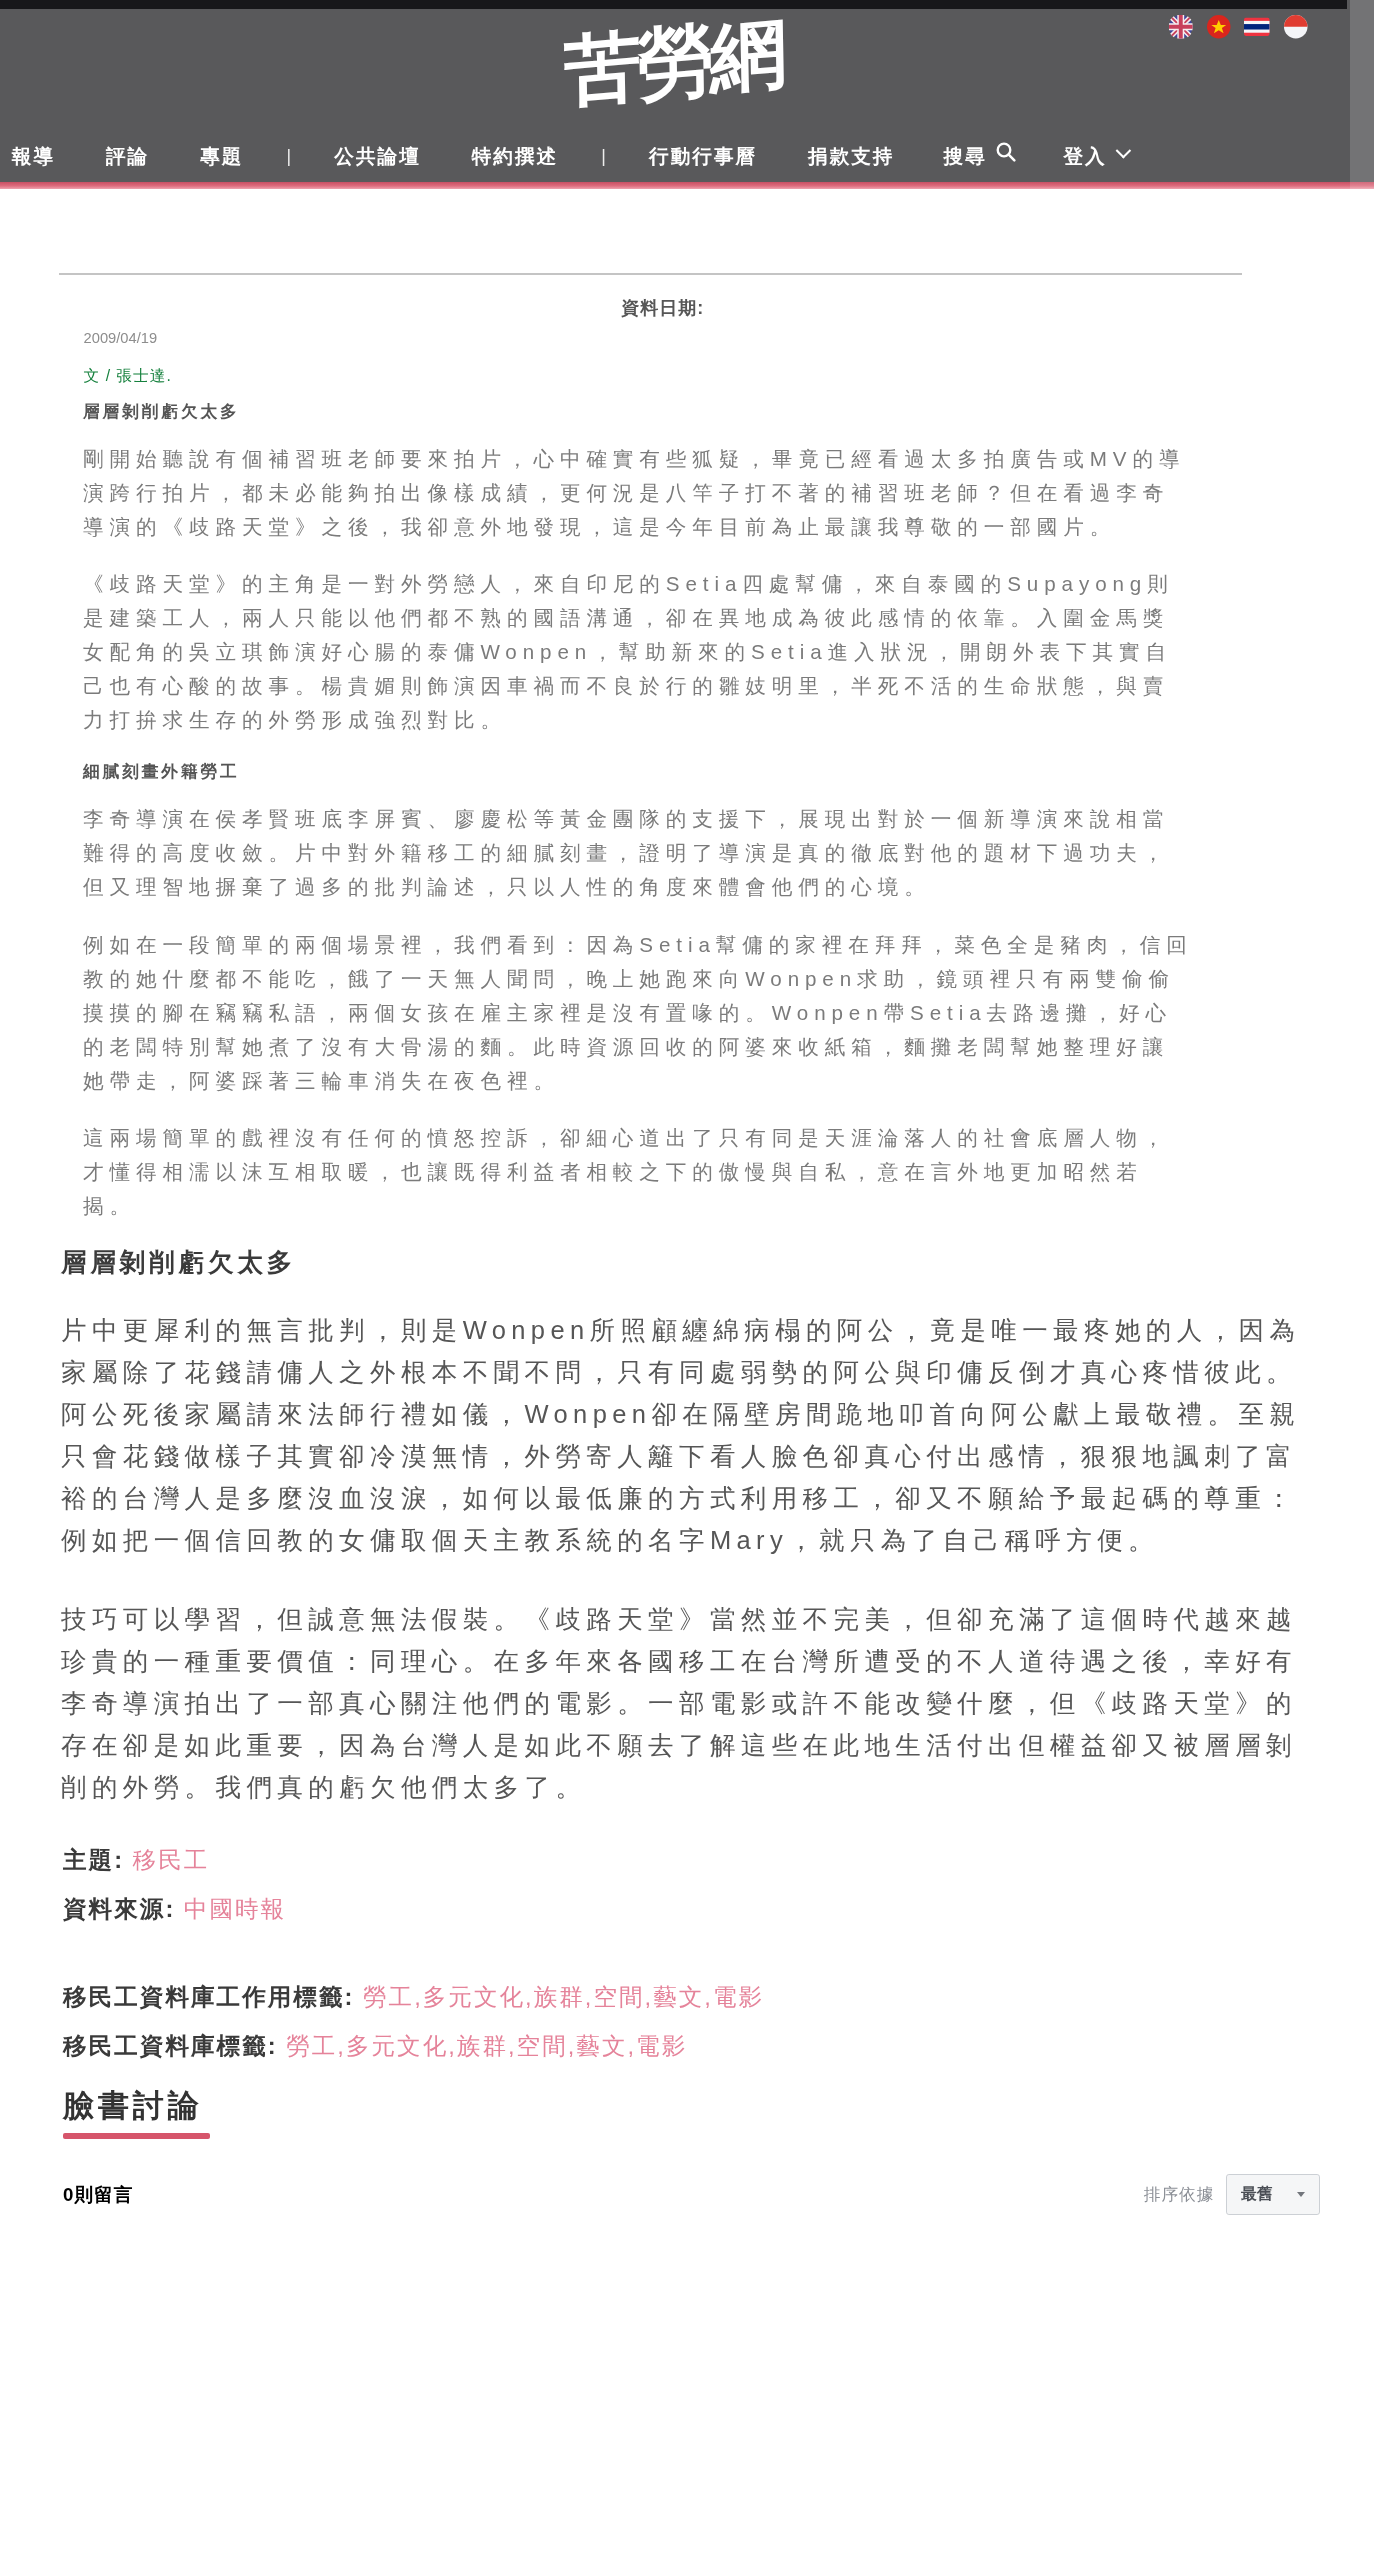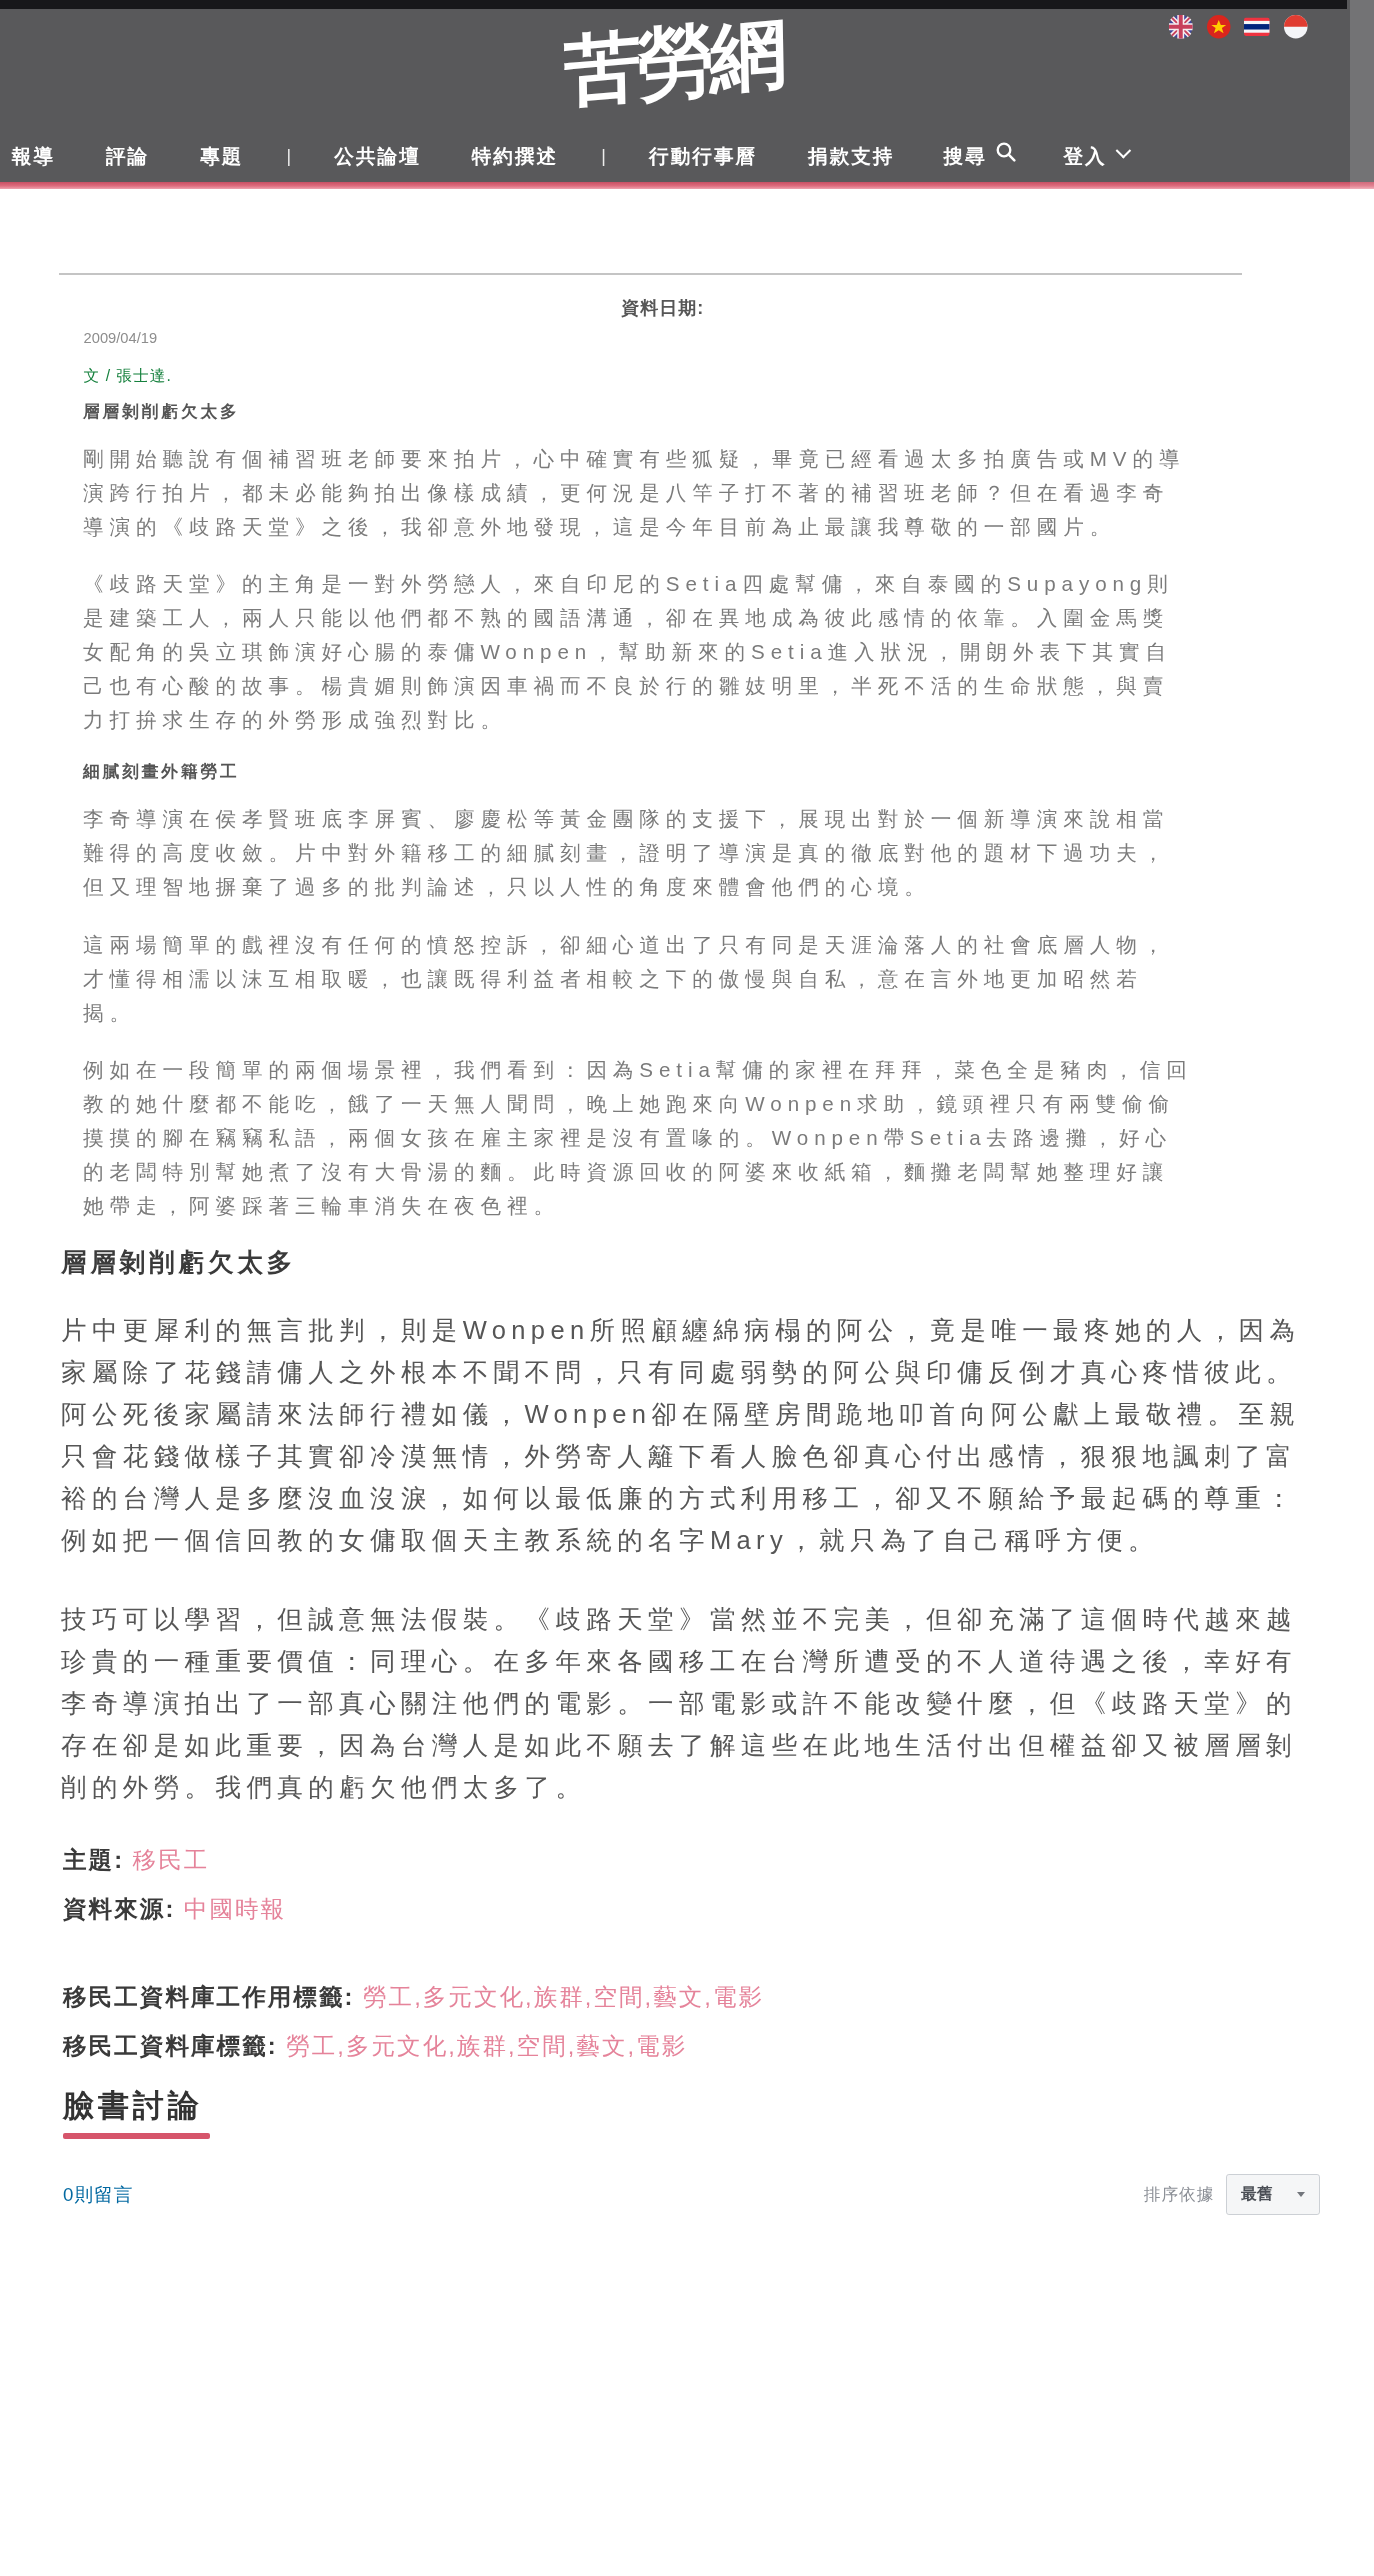--- a/index.html
+++ b/index.html
@@ -61,21 +61,21 @@
   .tag-row .lbl { font-weight:bold; color:#3a3a3a; }
   .tag-row a { color:#e5839a; text-decoration:none; cursor:pointer; }
   .tag-row a + a::before { content:","; color:#e5839a; }
 
   
   .fb-section { width:1257px; margin:23.6px 0 0 63px; }
   .fb-heading { font-size:31px; line-height:37px; font-weight:bold; color:#333;
                 letter-spacing:3.9px; margin:0; }
   .fb-underline { width:147px; height:5.9px; background:#d6556b; margin-top:9.8px; border-radius:2px; }
   .fb-row { display:flex; justify-content:space-between; align-items:center; margin-top:35px; height:41px; }
-  .comment-count { font-size:18.7px; font-weight:normal; color:#0369a1; letter-spacing:1px; }
+  .comment-count { font-size:18.7px; font-weight:bold; color:#000000; letter-spacing:1px; }
   .sort-wrap { display:flex; align-items:center; gap:11.8px; }
   .sort-label { font-size:16.7px; color:#8b8f96; letter-spacing:1px; }
   .sort-btn { display:flex; align-items:center; gap:25px; border:1px solid #ccd0d5; background:#f5f6f7;
               border-radius:2.9px; padding:8.8px 13.7px; font-size:15.7px; font-weight:bold; color:#4b4f56;
               cursor:pointer; font-family:inherit; }
   .caret-down { width:0; height:0; border-left:4.9px solid transparent; border-right:4.9px solid transparent;
               border-top:5.9px solid #72767c; }
 </style>
 </head>
 <body>
@@ -157,22 +157,22 @@
       <div class="date-value">2009/04/19</div>
       <div class="byline">文 / 張士達.</div>
     </div>
 
     <div class="article-small">
       <h3>層層剝削虧欠太多</h3>
       <p>剛開始聽說有個補習班老師要來拍片，心中確實有些狐疑，畢竟已經看過太多拍廣告或MV的導演跨行拍片，都未必能夠拍出像樣成績，更何況是八竿子打不著的補習班老師？但在看過李奇導演的《歧路天堂》之後，我卻意外地發現，這是今年目前為止最讓我尊敬的一部國片。</p>
       <p>《歧路天堂》的主角是一對外勞戀人，來自印尼的Setia四處幫傭，來自泰國的Supayong則是建築工人，兩人只能以他們都不熟的國語溝通，卻在異地成為彼此感情的依靠。入圍金馬獎女配角的吳立琪飾演好心腸的泰傭Wonpen，幫助新來的Setia進入狀況，開朗外表下其實自己也有心酸的故事。楊貴媚則飾演因車禍而不良於行的雛妓明里，半死不活的生命狀態，與賣力打拚求生存的外勞形成強烈對比。</p>
       <h3>細膩刻畫外籍勞工</h3>
       <p>李奇導演在侯孝賢班底李屏賓、廖慶松等黃金團隊的支援下，展現出對於一個新導演來說相當難得的高度收斂。片中對外籍移工的細膩刻畫，證明了導演是真的徹底對他的題材下過功夫，但又理智地摒棄了過多的批判論述，只以人性的角度來體會他們的心境。</p>
+      <p>例如在一段簡單的兩個場景裡，我們看到：因為Setia幫傭的家裡在拜拜，菜色全是豬肉，信回教的她什麼都不能吃，餓了一天無人聞問，晚上她跑來向Wonpen求助，鏡頭裡只有兩雙偷偷摸摸的腳在竊竊私語，兩個女孩在雇主家裡是沒有置喙的。Wonpen帶Setia去路邊攤，好心的老闆特別幫她煮了沒有大骨湯的麵。此時資源回收的阿婆來收紙箱，麵攤老闆幫她整理好讓她帶走，阿婆踩著三輪車消失在夜色裡。</p>
       <p>這兩場簡單的戲裡沒有任何的憤怒控訴，卻細心道出了只有同是天涯淪落人的社會底層人物，才懂得相濡以沫互相取暖，也讓既得利益者相較之下的傲慢與自私，意在言外地更加昭然若揭。</p>
-      <p>例如在一段簡單的兩個場景裡，我們看到：因為Setia幫傭的家裡在拜拜，菜色全是豬肉，信回教的她什麼都不能吃，餓了一天無人聞問，晚上她跑來向Wonpen求助，鏡頭裡只有兩雙偷偷摸摸的腳在竊竊私語，兩個女孩在雇主家裡是沒有置喙的。Wonpen帶Setia去路邊攤，好心的老闆特別幫她煮了沒有大骨湯的麵。此時資源回收的阿婆來收紙箱，麵攤老闆幫她整理好讓她帶走，阿婆踩著三輪車消失在夜色裡。</p>
     </div>
 
     <div class="article-large">
       <h2>層層剝削虧欠太多</h2>
       <p>片中更犀利的無言批判，則是Wonpen所照顧纏綿病榻的阿公，竟是唯一最疼她的人，因為家屬除了花錢請傭人之外根本不聞不問，只有同處弱勢的阿公與印傭反倒才真心疼惜彼此。阿公死後家屬請來法師行禮如儀，Wonpen卻在隔壁房間跪地叩首向阿公獻上最敬禮。至親只會花錢做樣子其實卻冷漠無情，外勞寄人籬下看人臉色卻真心付出感情，狠狠地諷刺了富裕的台灣人是多麼沒血沒淚，如何以最低廉的方式利用移工，卻又不願給予最起碼的尊重：例如把一個信回教的女傭取個天主教系統的名字Mary，就只為了自己稱呼方便。</p>
       <p>技巧可以學習，但誠意無法假裝。《歧路天堂》當然並不完美，但卻充滿了這個時代越來越珍貴的一種重要價值：同理心。在多年來各國移工在台灣所遭受的不人道待遇之後，幸好有李奇導演拍出了一部真心關注他們的電影。一部電影或許不能改變什麼，但《歧路天堂》的存在卻是如此重要，因為台灣人是如此不願去了解這些在此地生活付出但權益卻又被層層剝削的外勞。我們真的虧欠他們太多了。</p>
     </div>
 
     <div class="article-meta">
       <div class="meta-row">

